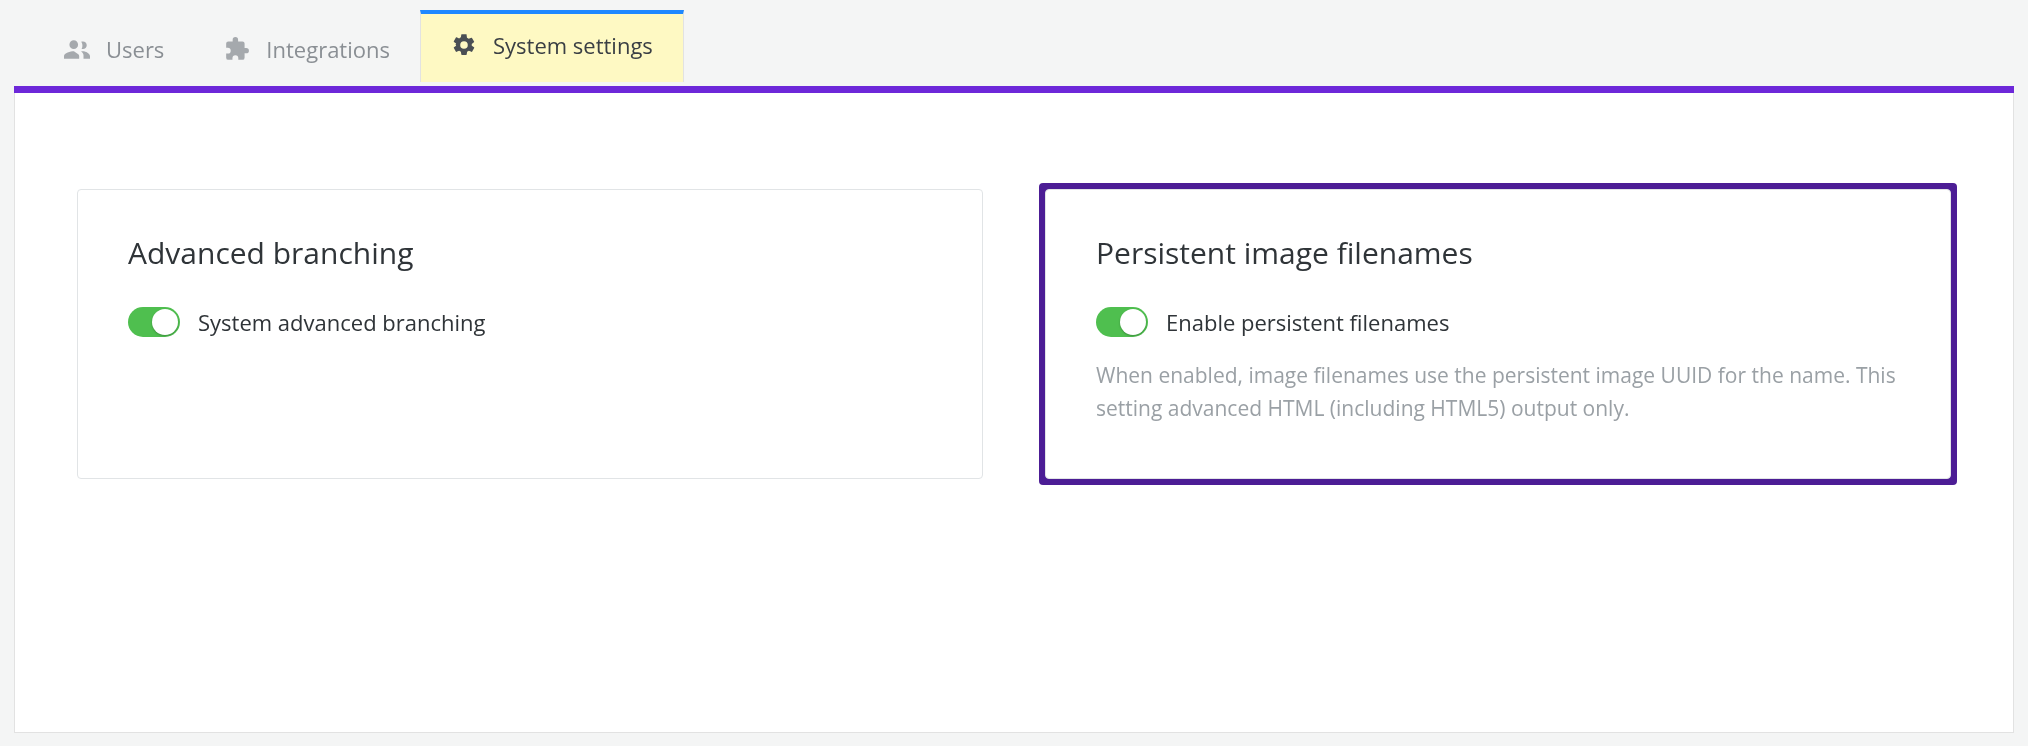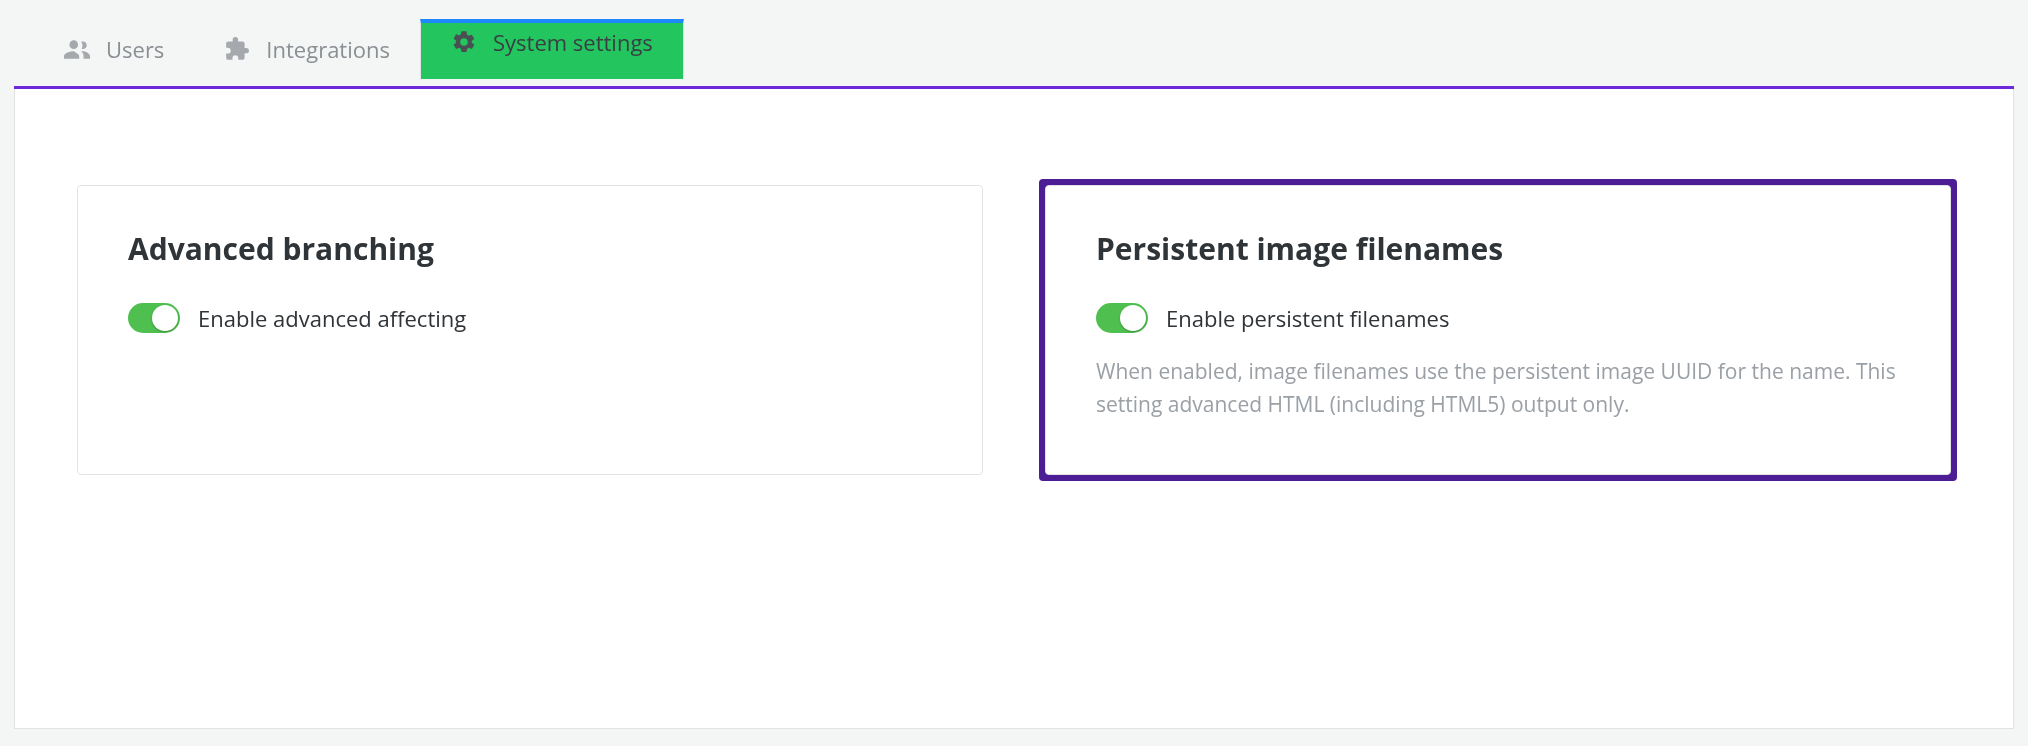--- a/index.html
+++ b/index.html
@@ -9,48 +9,48 @@
     font-family: "Open Sans", "Segoe UI", Arial, sans-serif;
     background: #f4f5f5;
     color: #333;
   }
   .page {
     padding: 10px 14px 14px 14px;
   }
   
   .tabs {
     display: flex;
-    align-items: center;
-    border-bottom: 3px solid #6d28d9;
+    align-items: flex-start;
+    border-bottom: 7px solid #6d28d9;
     padding-left: 20px;
   }
   .tab {
     display: flex;
     align-items: center;
     gap: 16px;
     padding: 24px 30px 22px 30px;
     font-size: 22px;
     color: #8a8f94;
     cursor: pointer;
     user-select: none;
   }
   .tab .icon {
     display: inline-flex;
     width: 26px;
     height: 26px;
     fill: #a5a9ad;
   }
   .tab.active {
-    background: #22c55e;
+    background: #fef9c3;
     color: #3a3f44;
     border-top: 4px solid #1e88ff;
     border-left: 1px solid #e2e2e2;
     border-right: 1px solid #e2e2e2;
     margin-bottom: -1px;
-    padding-top: 4px; 
+    padding-top: 16px; 
   }
   .tab.active .icon { fill: #4a4f54; }
 
   
   .panel {
     background: #ffffff;
     border: 1px solid #e2e2e2;
     border-top: none;
     padding: 90px 56px 90px 56px;
     min-height: 640px;
@@ -70,21 +70,21 @@
   .card {
     border: 1px solid #e1e4e6;
     border-radius: 4px;
     background: #fff;
     padding: 42px 50px 48px 50px;
     height: 100%;
     min-height: 290px;
   }
   .card-title {
     font-size: 30px;
-    font-weight: 700;
+    font-weight: 400;
     color: #2f3438;
     margin-bottom: 34px;
   }
   .toggle-row {
     display: flex;
     align-items: center;
     gap: 18px;
     margin-bottom: 22px;
   }
   .toggle {
@@ -158,21 +158,21 @@
   <div class="panel">
     <div class="cards">
 
       <div class="card-wrap">
         <div class="card">
           <h2 class="card-title">Advanced branching</h2>
           <div class="toggle-row">
             <div class="toggle on">
               <div class="toggle-knob"></div>
             </div>
-            <span class="toggle-label">Enable advanced affecting</span>
+            <span class="toggle-label">System advanced branching</span>
           </div>
         </div>
       </div>
 
       <div class="card-wrap highlight">
         <div class="card">
           <h2 class="card-title">Persistent image filenames</h2>
           <div class="toggle-row">
             <div class="toggle on">
               <div class="toggle-knob"></div>

